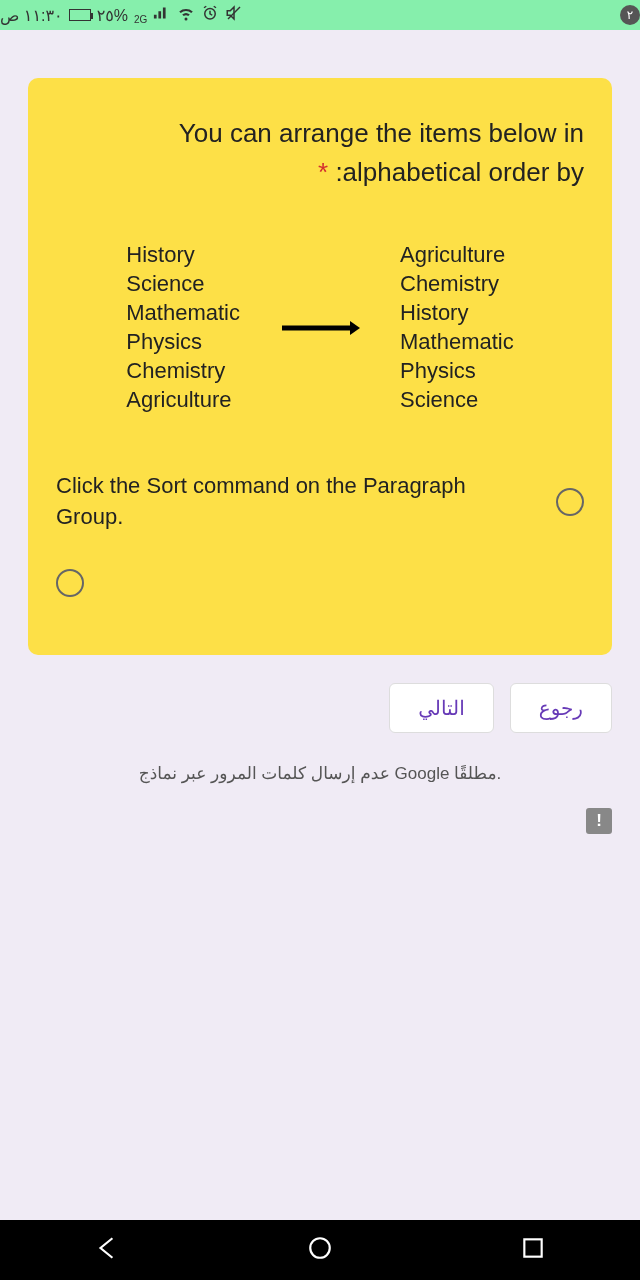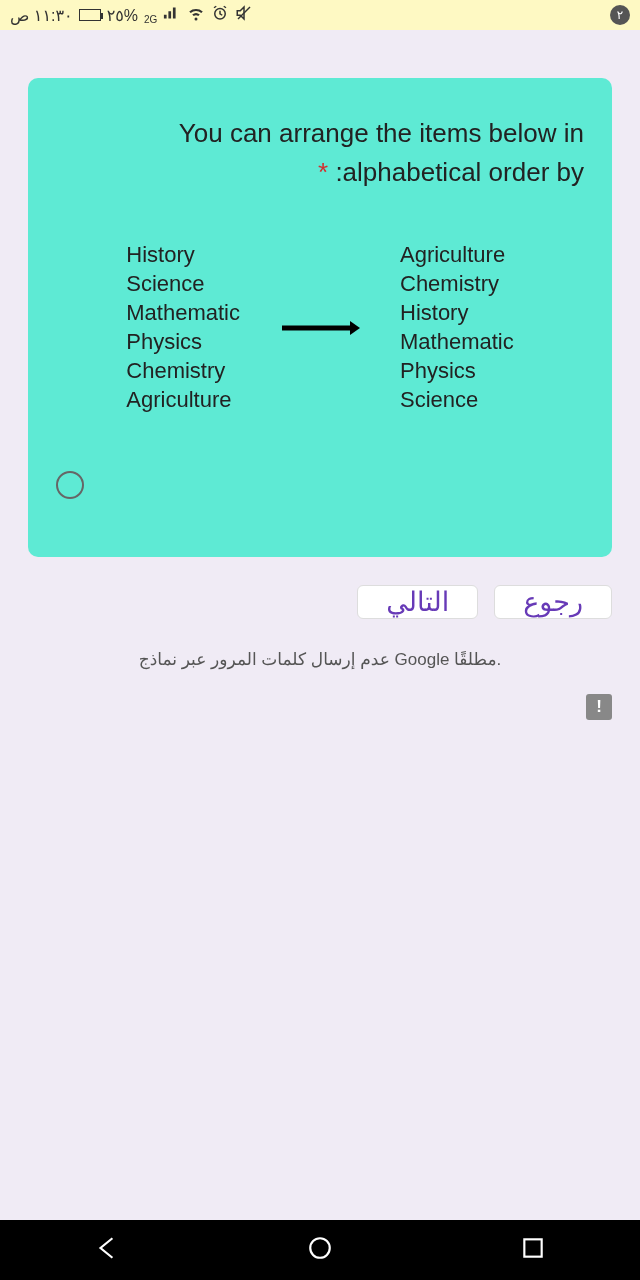--- a/index.html
+++ b/index.html
@@ -6,37 +6,37 @@
   body {
     width: 640px;
     height: 1280px;
     background: #f0ebf5;
     font-family: Arial, sans-serif;
     overflow: hidden;
     position: relative;
   }
   .status-bar {
     height: 30px;
-    background: #fef9c3;
-    display: flex;
-    align-items: center;
-    padding: 0 10px;
+    background: #86efac;
+    display: flex;
+    align-items: center;
+    padding: 0 0;
     font-size: 16px;
     color: #333;
     justify-content: space-between;
   }
   .status-left { display: flex; align-items: center; gap: 6px; }
   .status-right { display: flex; align-items: center; gap: 6px; }
   .status-right .circle {
     width: 20px; height: 20px; border-radius: 50%;
     background: #555; color: #fff; font-size: 12px;
     display: flex; align-items: center; justify-content: center;
   }
   .card {
-    background: #5eead4;
+    background: #fde047;
     margin: 48px 28px 0 28px;
     border-radius: 10px;
     padding: 36px 28px 40px 28px;
   }
   .question-title {
     font-size: 26px;
     color: #222;
     text-align: right;
     line-height: 1.5;
   }
@@ -86,22 +86,22 @@
   .nav-buttons {
     display: flex;
     justify-content: flex-end;
     gap: 16px;
     margin: 28px 28px 0 0;
   }
   .nav-btn {
     background: #fff;
     border: 1px solid #ddd;
     color: #673ab7;
-    font-size: 27px;
-    padding: 0 28px;
+    font-size: 20px;
+    padding: 12px 28px;
     border-radius: 6px;
     cursor: pointer;
   }
   .footer-text {
     text-align: center;
     font-size: 17px;
     color: #555;
     margin: 30px 28px 0 28px;
   }
   .report-row {
@@ -201,20 +201,24 @@
       <span>Agriculture</span>
       <span>Chemistry</span>
       <span>History</span>
       <span>Mathematic</span>
       <span>Physics</span>
       <span>Science</span>
     </div>
   </div>
 
   <div class="options">
+    <div class="option">
+      <div class="option-text">Click the Sort command on the Paragraph Group.</div>
+      <div class="radio"></div>
+    </div>
     <div class="option">
       <div class="radio"></div>
     </div>
   </div>
 </div>
 
 <div class="nav-buttons">
   <button class="nav-btn">التالي</button>
   <button class="nav-btn">رجوع</button>
 </div>

